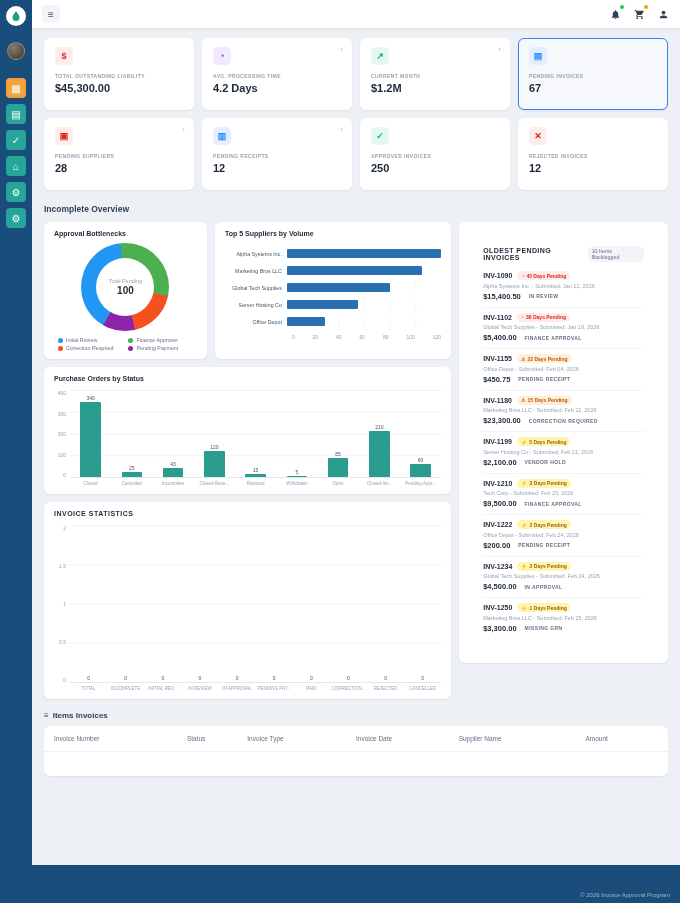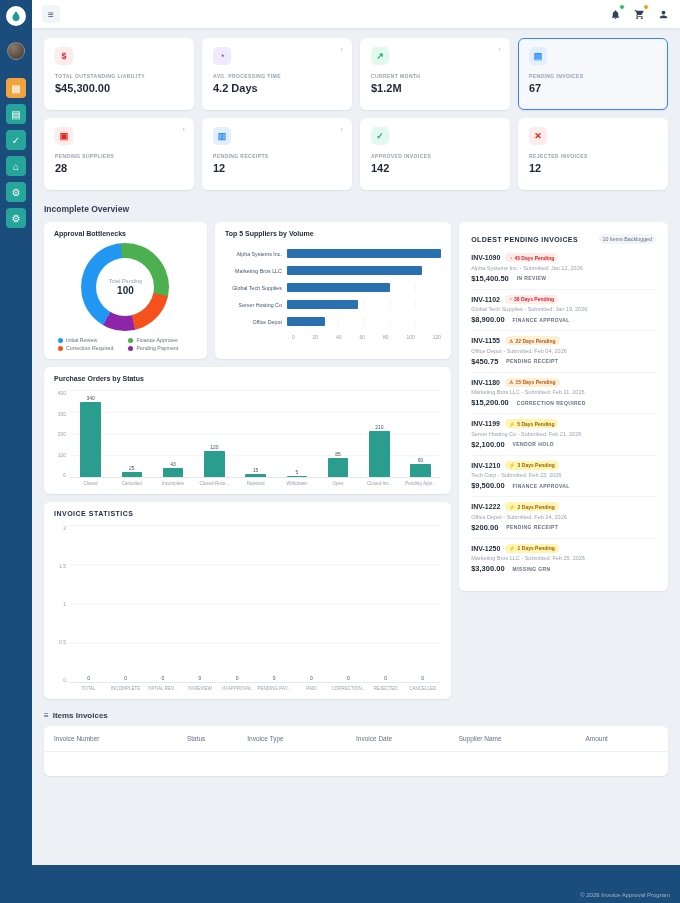--- a/index.html
+++ b/index.html
@@ -71,21 +71,21 @@
   .vbody{display:flex;margin-top:8px}
   .vyaxis{width:16px;display:flex;flex-direction:column;justify-content:space-between;align-items:flex-end;padding-right:4px;font-size:5px;color:#98a2b3}
   .vplot{flex:1;display:flex;align-items:flex-end;border-bottom:1px solid #e4e7ec;background-image:linear-gradient(to bottom,#f0f2f5 1px,transparent 1px);background-size:100% 25%}
   .vcol{flex:1;display:flex;flex-direction:column;align-items:center;justify-content:flex-end;gap:1px}
   .vval{font-size:5px;color:#475467}
   .vbar-el{width:50%;border-radius:1px 1px 0 0;background:#2a9d8f}
   .vcats{display:flex;margin-left:16px;margin-top:3px}
   .vcats span{flex:1;text-align:center;font-size:4.5px;color:#98a2b3;white-space:nowrap;overflow:hidden;text-overflow:ellipsis;padding:0 1px}
 
   
-  .pending-card{padding:12px}
+  .pending-card{padding:24px}
   .pending-head{display:flex;align-items:center;justify-content:space-between;margin-bottom:4px}
   .pending-title{font-size:7px;font-weight:bold;color:#1d2939;letter-spacing:.4px}
   .pending-badge{font-size:5.3px;color:#667085;background:#f2f4f7;padding:2px 4px;border-radius:6px}
   .pitem{padding:5px 0 6px;border-bottom:1px solid #f2f4f7;cursor:pointer}
   .pitem:last-child{border-bottom:none}
   .pline1{display:flex;align-items:center;gap:5px}
   .pid{font-size:7px;font-weight:bold;color:#1d2939}
   .pbadge{display:inline-flex;align-items:center;gap:2px;font-size:5px;font-weight:bold;padding:1.5px 4px;border-radius:7px}
   .sev-red{background:#fdecea;color:#e02424}
   .sev-orange{background:#fdf0d5;color:#c05621}
@@ -193,21 +193,21 @@
           </div>
           <div class="stat-card">
             <span class="stat-icon" style="background: rgb(227, 238, 254); color: rgb(46, 144, 250);">▥</span>
             <span class="chev">›</span>
             <span class="stat-label">PENDING RECEIPTS</span>
             <span class="stat-value">12</span>
           </div>
           <div class="stat-card">
             <span class="stat-icon" style="background: rgb(227, 248, 239); color: rgb(18, 183, 106);">✓</span>
             <span class="stat-label">APPROVED INVOICES</span>
-            <span class="stat-value">142</span>
+            <span class="stat-value">250</span>
           </div>
           <div class="stat-card">
             <span class="stat-icon" style="background: rgb(253, 236, 234); color: rgb(224, 36, 36);">✕</span>
             <span class="stat-label">REJECTED INVOICES</span>
             <span class="stat-value">12</span>
           </div>
         </div>
 
       <h2 class="analytics-title">Incomplete Overview</h2>
 
@@ -446,21 +446,21 @@
                 <div class="pitem">
                   <div class="pline1">
                     <span class="pid">INV-1102</span>
                     <span class="pbadge sev-red">
                       <span class="pbicon">◔</span>
                       <span class="pbtext">38 Days Pending</span>
                     </span>
                   </div>
                   <div class="psub">Global Tech Supplies - Submitted: Jan 19, 2026</div>
                   <div class="pline3">
-                    <span class="pamount">$8,900.00</span>
+                    <span class="pamount">$5,400.00</span>
                     <span class="pstatus">FINANCE APPROVAL</span>
                   </div>
                 </div>
                 <div class="pitem">
                   <div class="pline1">
                     <span class="pid">INV-1155</span>
                     <span class="pbadge sev-orange">
                       <span class="pbicon">⚠</span>
                       <span class="pbtext">22 Days Pending</span>
                     </span>
@@ -474,21 +474,21 @@
                 <div class="pitem">
                   <div class="pline1">
                     <span class="pid">INV-1180</span>
                     <span class="pbadge sev-orange">
                       <span class="pbicon">⚠</span>
                       <span class="pbtext">15 Days Pending</span>
                     </span>
                   </div>
                   <div class="psub">Marketing Bros LLC - Submitted: Feb 11, 2026</div>
                   <div class="pline3">
-                    <span class="pamount">$15,200.00</span>
+                    <span class="pamount">$23,300.00</span>
                     <span class="pstatus">CORRECTION REQUIRED</span>
                   </div>
                 </div>
                 <div class="pitem">
                   <div class="pline1">
                     <span class="pid">INV-1199</span>
                     <span class="pbadge sev-yellow">
                       <span class="pbicon">⚡</span>
                       <span class="pbtext">5 Days Pending</span>
                     </span>
@@ -518,20 +518,34 @@
                     <span class="pid">INV-1222</span>
                     <span class="pbadge sev-yellow">
                       <span class="pbicon">⚡</span>
                       <span class="pbtext">2 Days Pending</span>
                     </span>
                   </div>
                   <div class="psub">Office Depot - Submitted: Feb 24, 2026</div>
                   <div class="pline3">
                     <span class="pamount">$200.00</span>
                     <span class="pstatus">PENDING RECEIPT</span>
+                  </div>
+                </div>
+                <div class="pitem">
+                  <div class="pline1">
+                    <span class="pid">INV-1234</span>
+                    <span class="pbadge sev-yellow">
+                      <span class="pbicon">⚡</span>
+                      <span class="pbtext">2 Days Pending</span>
+                    </span>
+                  </div>
+                  <div class="psub">Global Tech Supplies - Submitted: Feb 24, 2026</div>
+                  <div class="pline3">
+                    <span class="pamount">$4,500.00</span>
+                    <span class="pstatus">IN APPROVAL</span>
                   </div>
                 </div>
                 <div class="pitem">
                   <div class="pline1">
                     <span class="pid">INV-1250</span>
                     <span class="pbadge sev-yellow">
                       <span class="pbicon">⚡</span>
                       <span class="pbtext">1 Days Pending</span>
                     </span>
                   </div>

